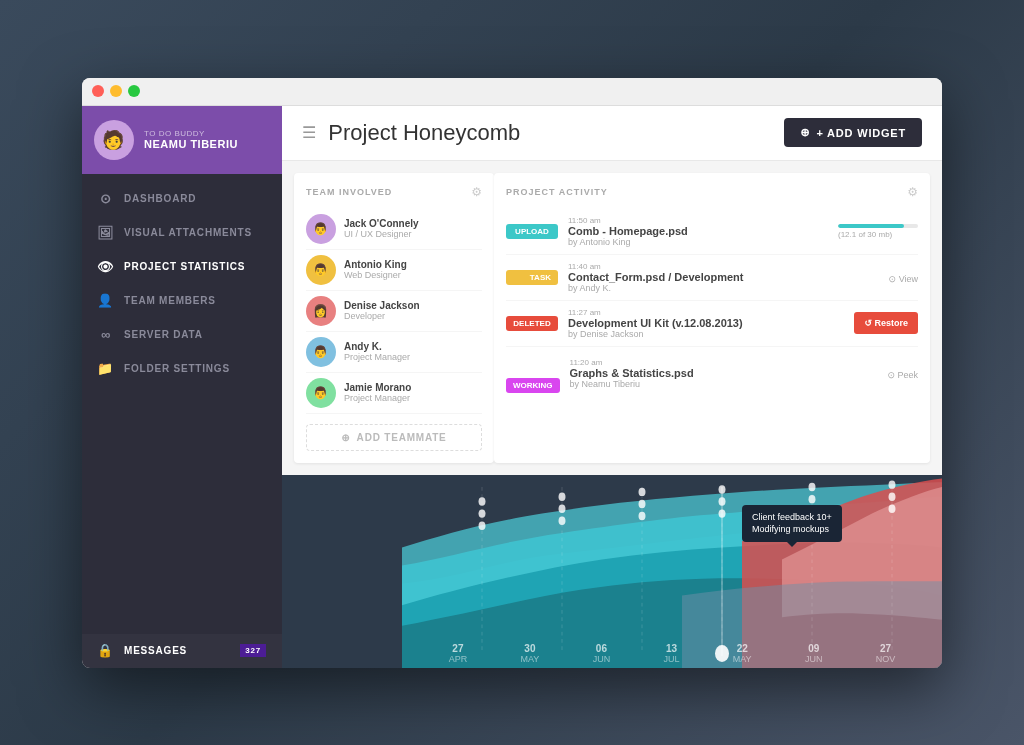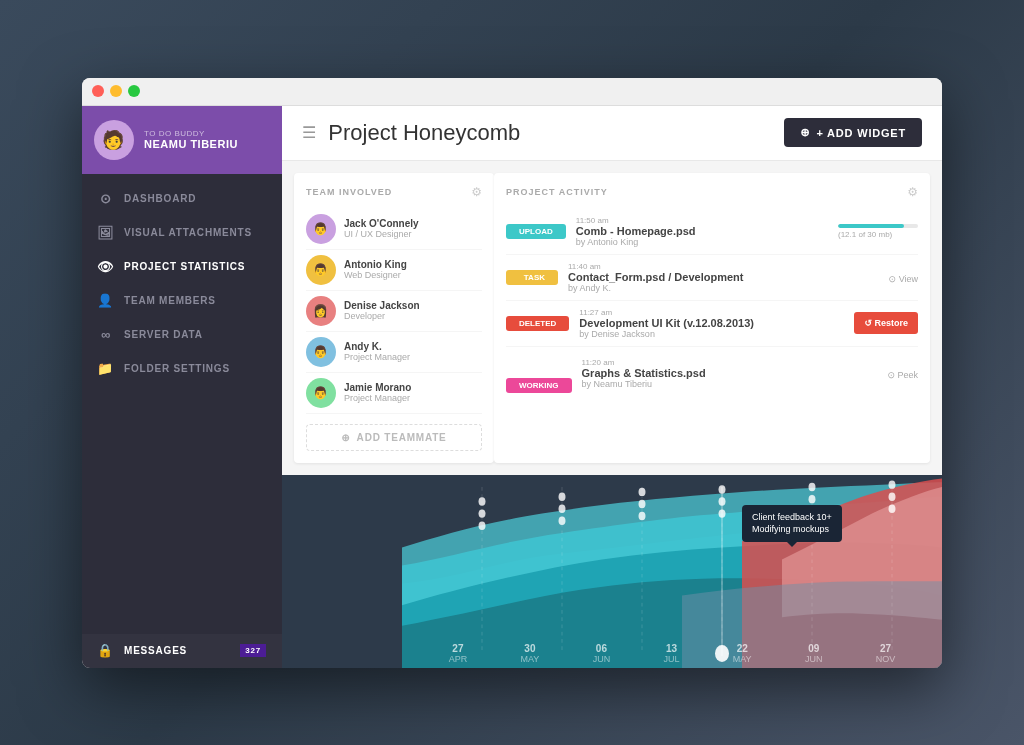--- a/index.html
+++ b/index.html
@@ -228,30 +228,30 @@
       align-items: center;
       gap: 10px;
       padding: 7px 0;
       border-bottom: 1px solid #f5f5f5;
     }
     .activity-item:last-child { border-bottom: none; }
     .activity-badge {
       font-size: 8px;
       font-weight: 700;
       color: #fff;
-      padding: 3px 13px;
+      padding: 3px 7px;
       border-radius: 3px;
       flex-shrink: 0;
       min-width: 52px;
       text-align: center;
     }
     .badge-upload { background: #3cc8c8; }
     .badge-task { background: #f0c040; text-align: right; }
     .badge-deleted { background: #e74c3c; }
-    .badge-working { background: #ec4899; margin-top: 24px; }
+    .badge-working { background: #d946ef; margin-top: 24px; }
     .activity-details { flex: 1; }
     .activity-time { font-size: 8px; color: #aaa; }
     .activity-name { font-size: 11px; font-weight: 600; color: #444; }
     .activity-by { font-size: 9px; color: #aaa; }
     .activity-action { flex-shrink: 0; }
     .restore-btn {
       background: #e74c3c;
       color: #fff;
       border: none;
       padding: 6px 10px;

